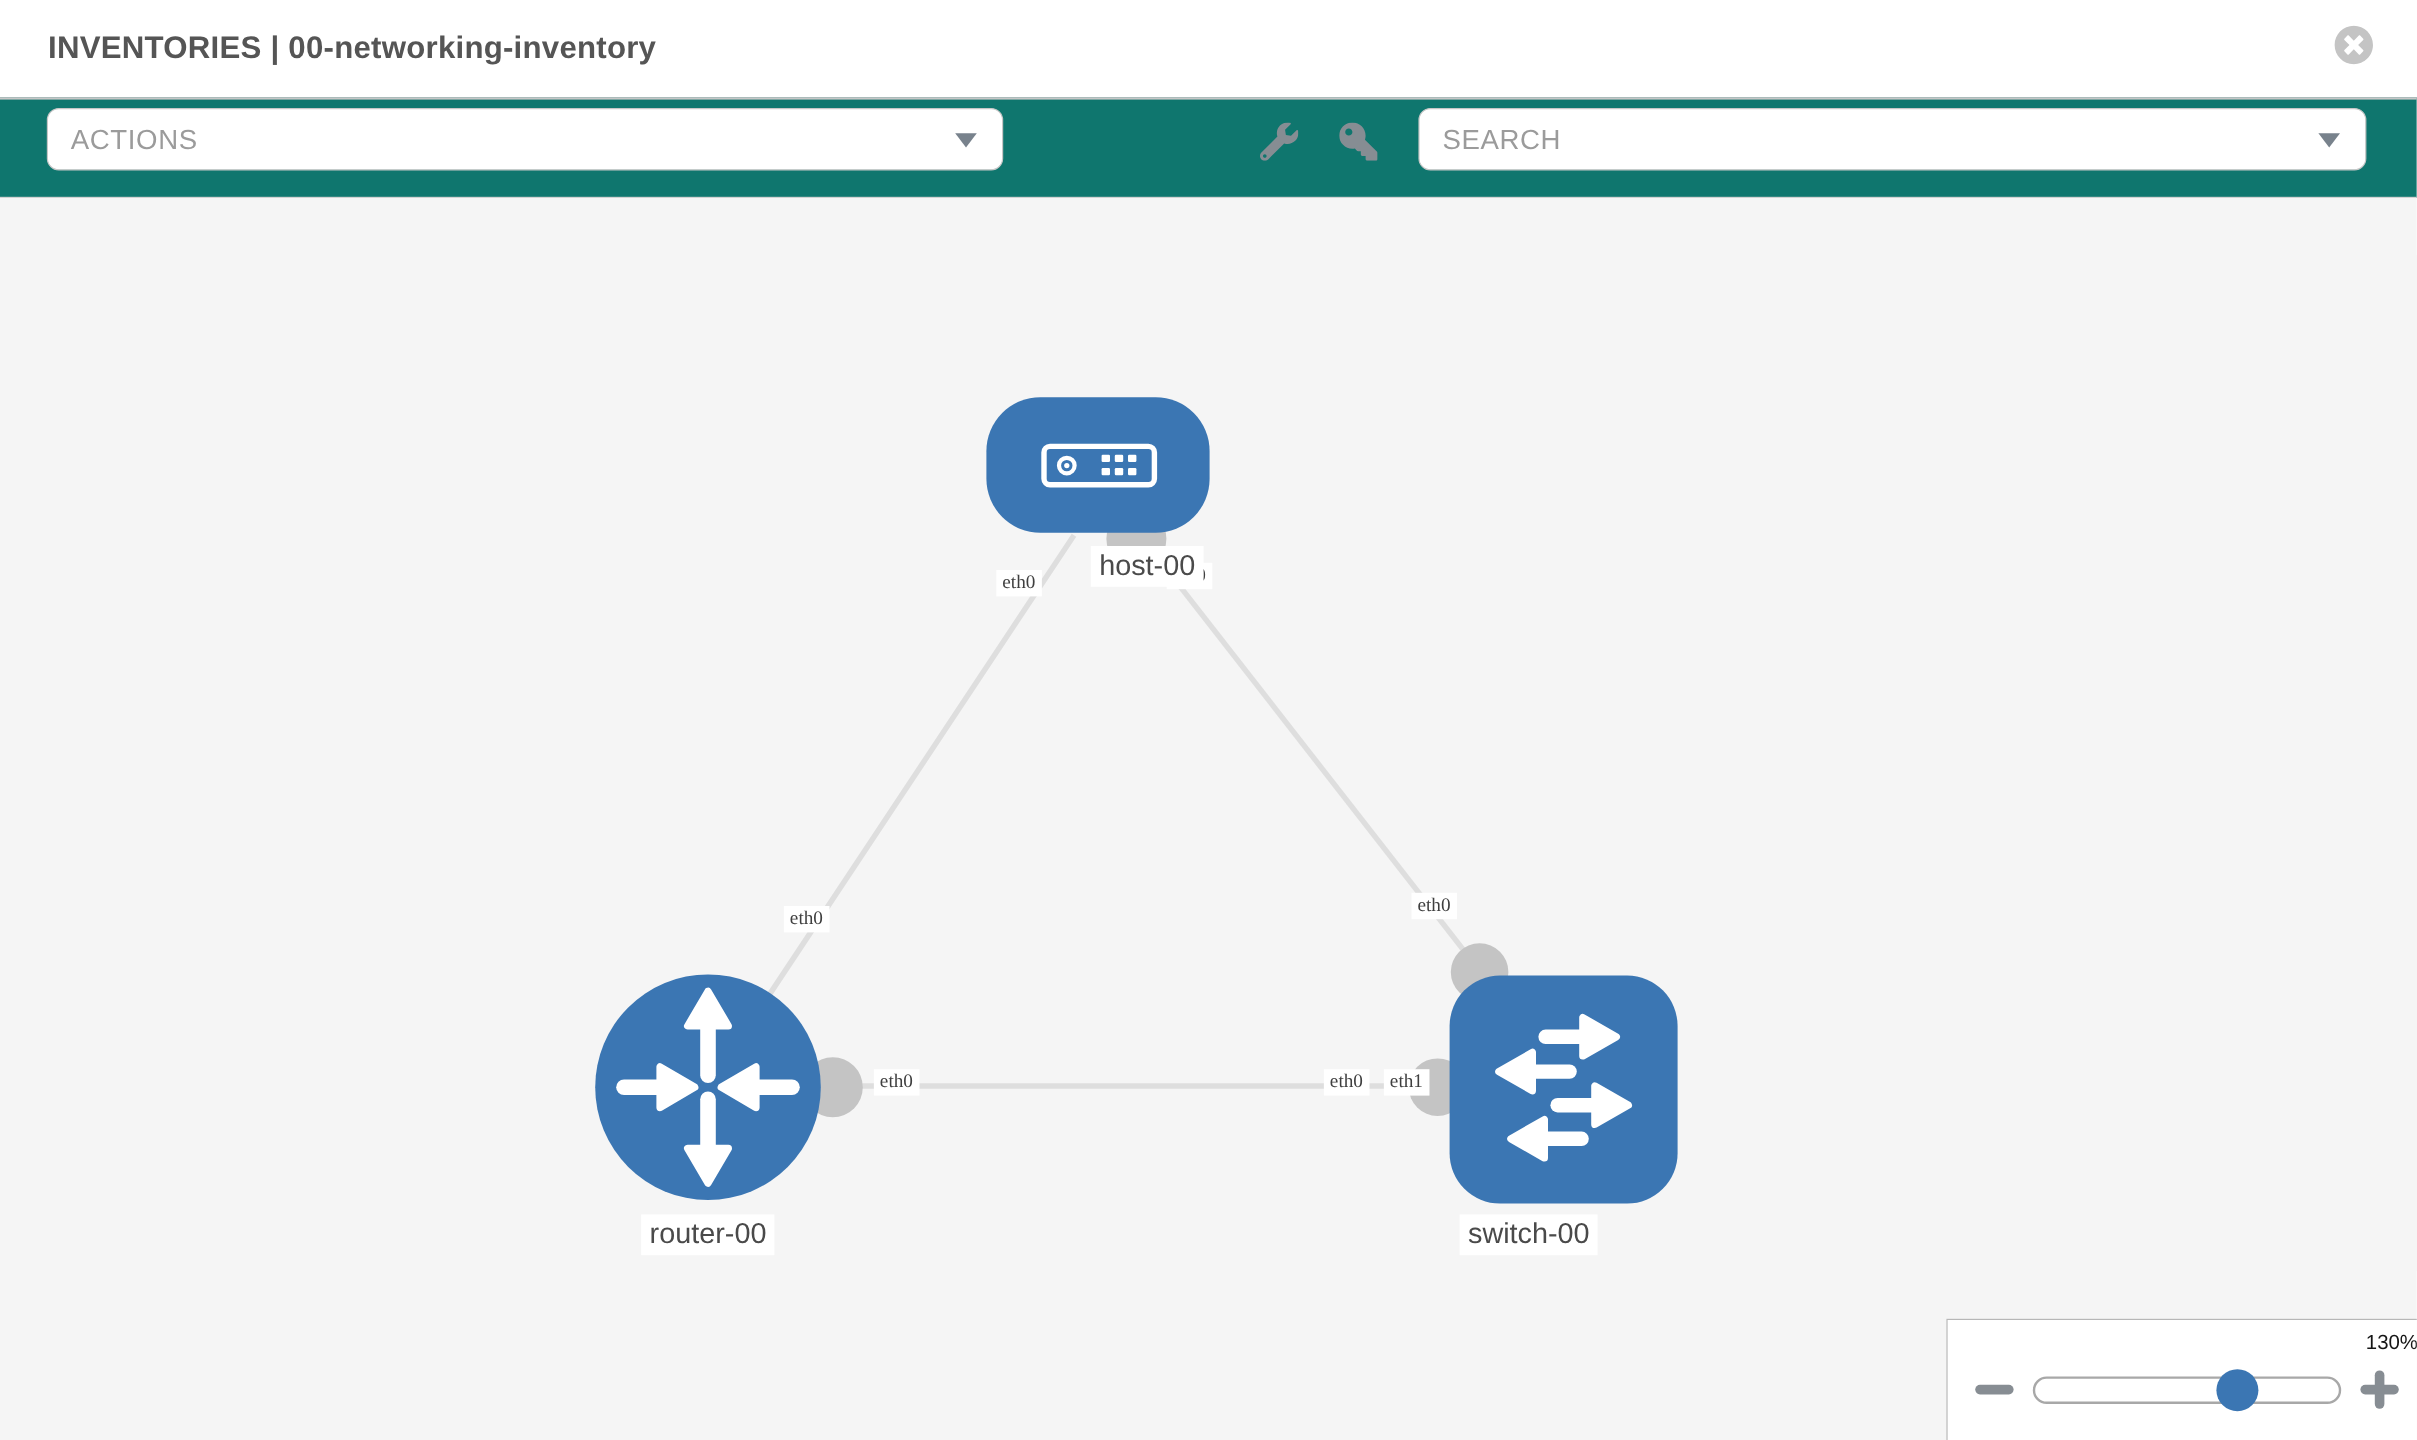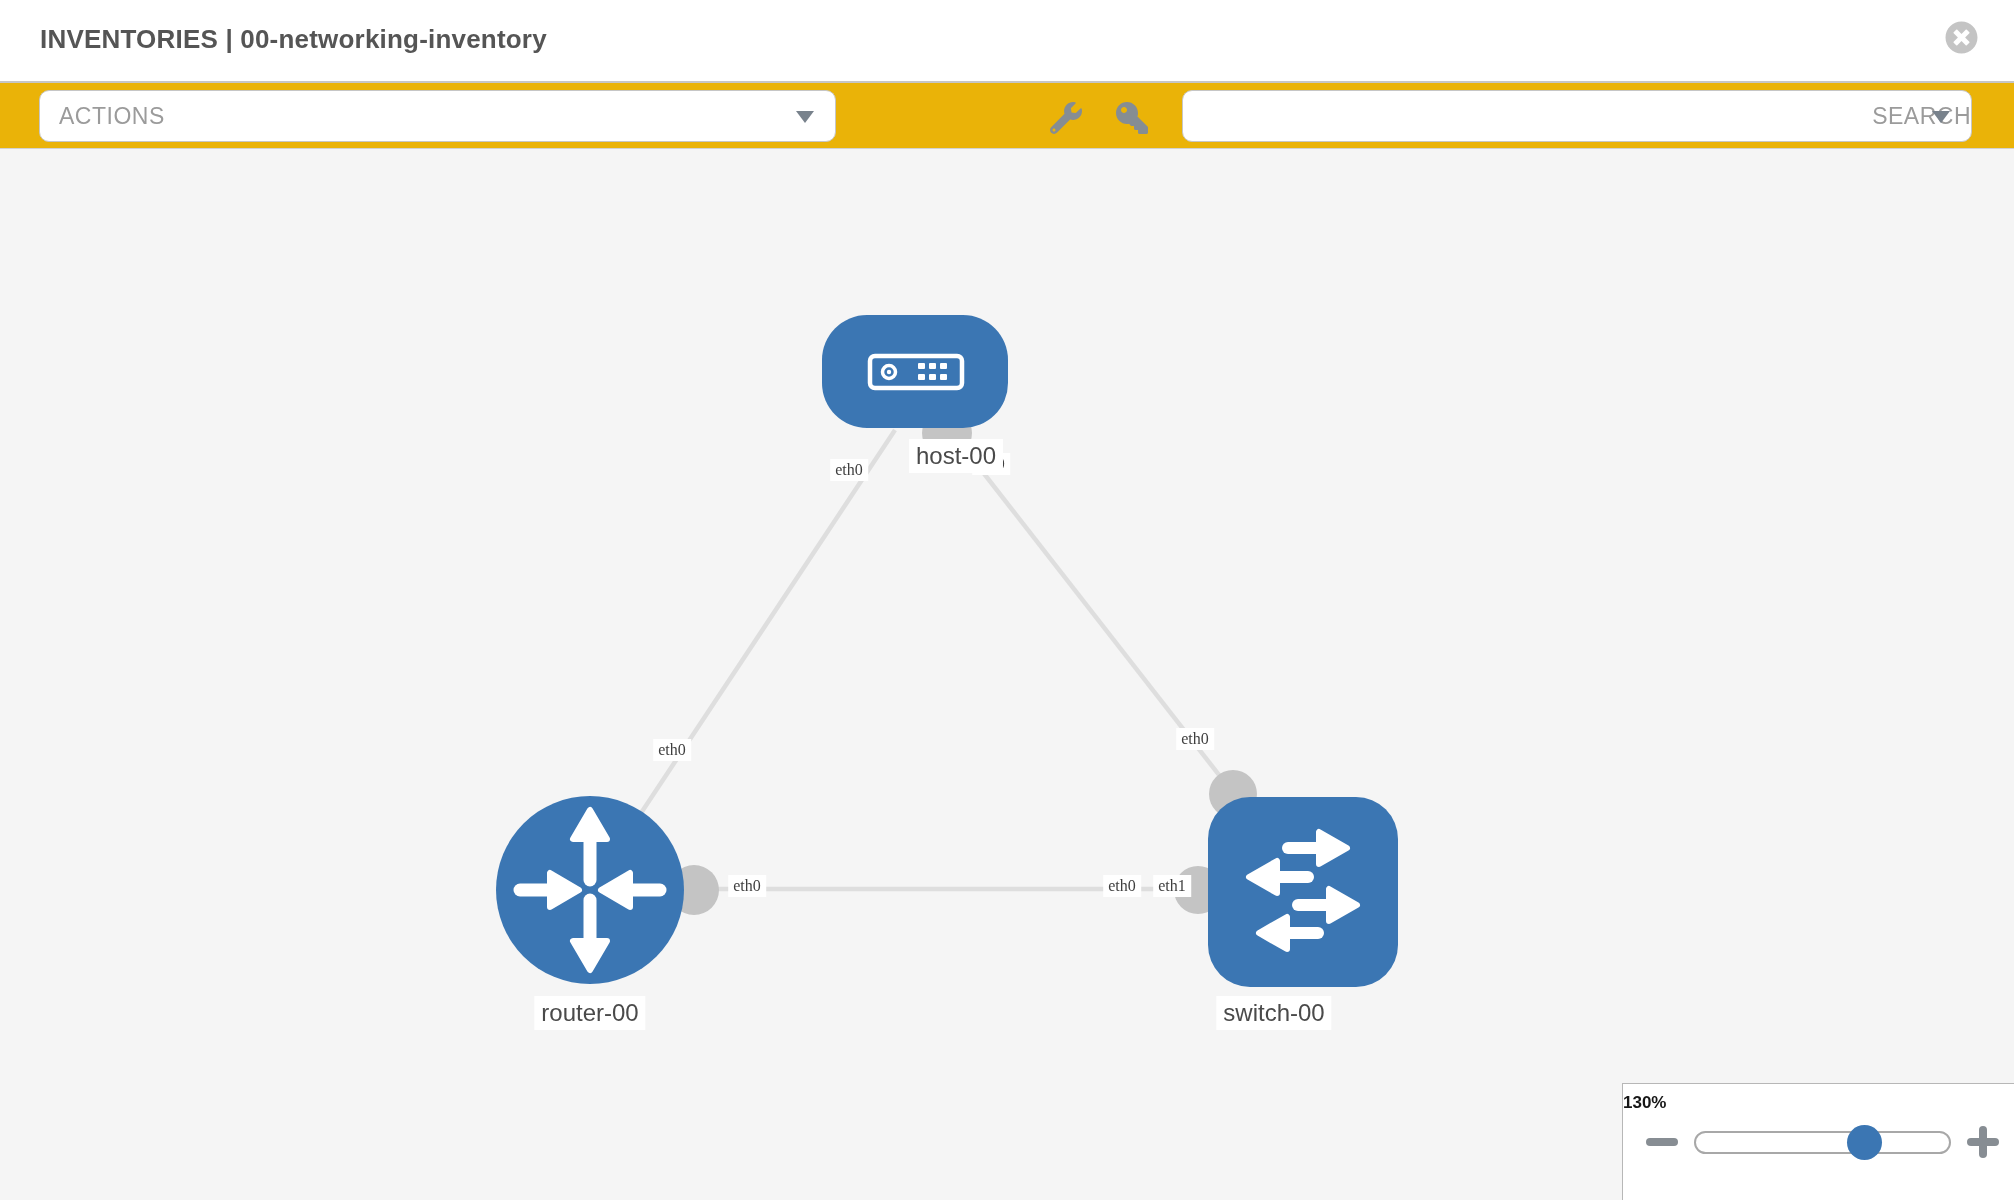--- a/index.html
+++ b/index.html
@@ -7,29 +7,29 @@
     font-family:"Liberation Sans", sans-serif; background:#fff; }
 
   
   .header { position:relative; width:100%; height:81px; background:#fff;border-radius:15px; }
   .title { position:absolute; left:40px; top:50%; transform:translateY(-54%);
     font-size:26px; font-weight:700; color:#555; letter-spacing:.2px; }
   .close-btn { position:absolute; right:36px; top:21px; width:33px; height:33px;
     border:none; background:transparent; cursor:pointer; }
 
   
-  .toolbar { position:relative; width:100%; height:68px; background:#eab308;
+  .toolbar { position:relative; width:100%; height:84px; background:#0f766e;
     border-top:2px solid #c6c6c6; border-bottom:1px solid #d2d2d2; }
   .combo { position:absolute; top:7px; height:52px; background:#fff;
     border:1px solid #c6c6c6; border-radius:10px; display:flex; align-items:center; }
   .combo-actions { left:39px; width:797px; }
   .combo-search { left:1182px; width:790px; }
   .combo-label { margin-left:19px; font-size:23px; color:#9b9b9b; letter-spacing:.5px; }
   .combo input { flex:1; margin-left:19px; border:none; outline:none; font-size:23px;
-    color:#6b6b6b; font-family:"Liberation Sans",sans-serif; background:transparent;text-align:right; }
+    color:#6b6b6b; font-family:"Liberation Sans",sans-serif; background:transparent; }
   .combo input::placeholder { color:#9b9b9b; letter-spacing:.5px; opacity:1; }
   .caret { position:absolute; right:21px; top:50%; margin-top:-5px; width:0; height:0;
     border-left:9px solid transparent; border-right:9px solid transparent;
     border-top:12px solid #78828c; }
   .tool-ico { position:absolute; top:17px; width:36px; height:36px; border:none;
     background:transparent; cursor:pointer; padding:2px; }
   .tool-ico svg { width:100%; height:100%; fill:#868d93; }
   .btn-wrench { left:1048px; }
   .btn-key { left:1114px; }
 
@@ -38,22 +38,22 @@
   .canvas > svg.graph { position:absolute; left:0; top:0; }
 
   .node-label, .if-label { position:absolute; transform:translate(-50%,-50%);
     background:#fff; color:#4a4a4a; white-space:nowrap; }
   .node-label { font-size:24px; padding:3px 7px; }
   .if-label { font-size:16px; padding:2px 5px; color:#3f3f3f;font-family:Liberation Serif, serif; }
 
   
   .zoom-panel { position:absolute; left:1622px; top:934px; width:400px; height:121px;
     background:#fff; border:1px solid #b7b7b7; }
-  .zoom-level { position:absolute; left:0; top:9px; width:392px; text-align:left;
-    font-size:17px; color:#161616;font-weight:bold; }
+  .zoom-level { position:absolute; left:0; top:9px; width:392px; text-align:right;
+    font-size:17px; color:#161616; }
   .zoom-track { position:absolute; left:71px; top:47px; width:257px; height:23px;
     background:#fff; border:2px solid #a8a8a8; border-radius:12px; cursor:pointer; }
   .zoom-handle { position:absolute; left:224px; top:41px; width:35px; height:35px;
     border-radius:50%; background:#3b76b3; cursor:grab; }
   .zoom-btn { position:absolute; width:36px; height:36px; top:40px; border:none;
     background:transparent; cursor:pointer; }
   .zoom-minus { left:21px; }
   .zoom-plus  { left:342px; }
   .zoom-btn .bar { position:absolute; background:#878d93; border-radius:4px; }
   .bar-h { left:2px; top:14px; width:32px; height:8px; }

